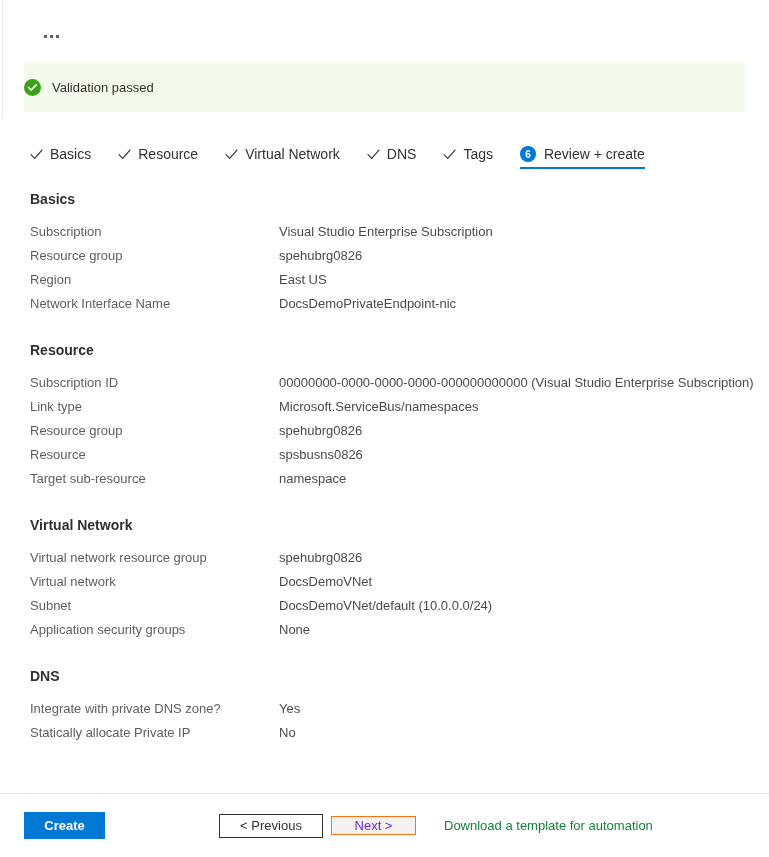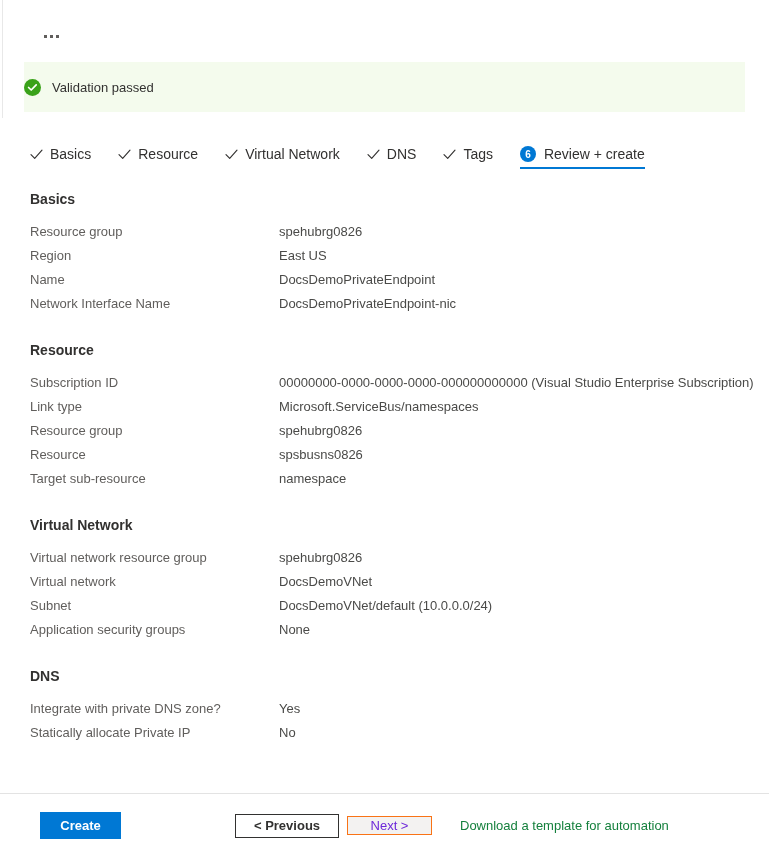--- a/index.html
+++ b/index.html
@@ -168,21 +168,21 @@
   }
   .footer {
     position: absolute;
     left: 0;
     top: 794px;
     width: 769px;
     height: 63px;
     background: #ffffff;
     display: flex;
     align-items: center;
-    padding-left: 40px;
+    padding-left: 24px;
   }
   .btn-create {
     background: #0078d4;
     color: #ffffff;
     border: none;
     font-size: 13px;
     font-weight: 600;
     height: 27px;
     width: 81px;
     cursor: pointer;
@@ -193,21 +193,20 @@
     margin-left: 114px;
     background: #ffffff;
     border: 1px solid #323130;
     color: #323130;
     font-size: 13px;
     height: 24px;
     width: 104px;
     cursor: pointer;
     font-family: "Liberation Sans", sans-serif;
     padding: 0;
-    font-weight: bold;
   }
   .btn-next {
     margin-left: 8px;
     background: #f3f2f1;
     border: 1px solid #f97316;
     color: #6d28d9;
     font-size: 13px;
     height: 19px;
     width: 85px;
     cursor: not-allowed;
@@ -298,30 +297,30 @@
       <span>Review + create</span>
     </div>
 
   </div>
 
   <div class="content">
 
     <div class="section">
       <div class="section-title">Basics</div>
       <div class="row">
+        <div class="label">Subscription</div>
+        <div class="value">Visual Studio Enterprise Subscription</div>
+      </div>
+      <div class="row">
         <div class="label">Resource group</div>
         <div class="value">spehubrg0826</div>
       </div>
       <div class="row">
         <div class="label">Region</div>
         <div class="value">East US</div>
-      </div>
-      <div class="row">
-        <div class="label">Name</div>
-        <div class="value">DocsDemoPrivateEndpoint</div>
       </div>
       <div class="row">
         <div class="label">Network Interface Name</div>
         <div class="value">DocsDemoPrivateEndpoint-nic</div>
       </div>
     </div>
 
     <div class="section">
       <div class="section-title">Resource</div>
       <div class="row">

